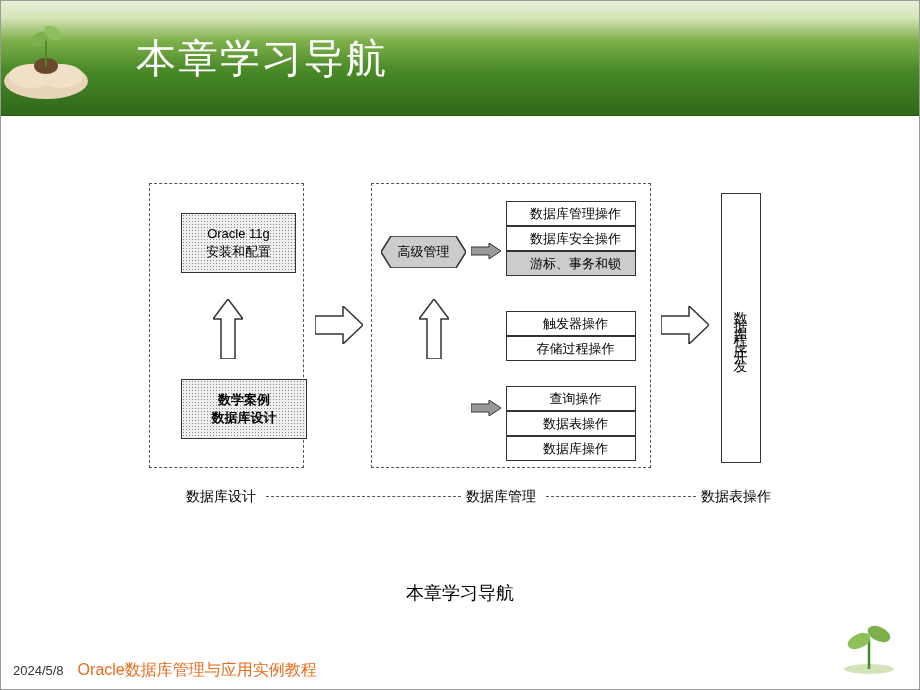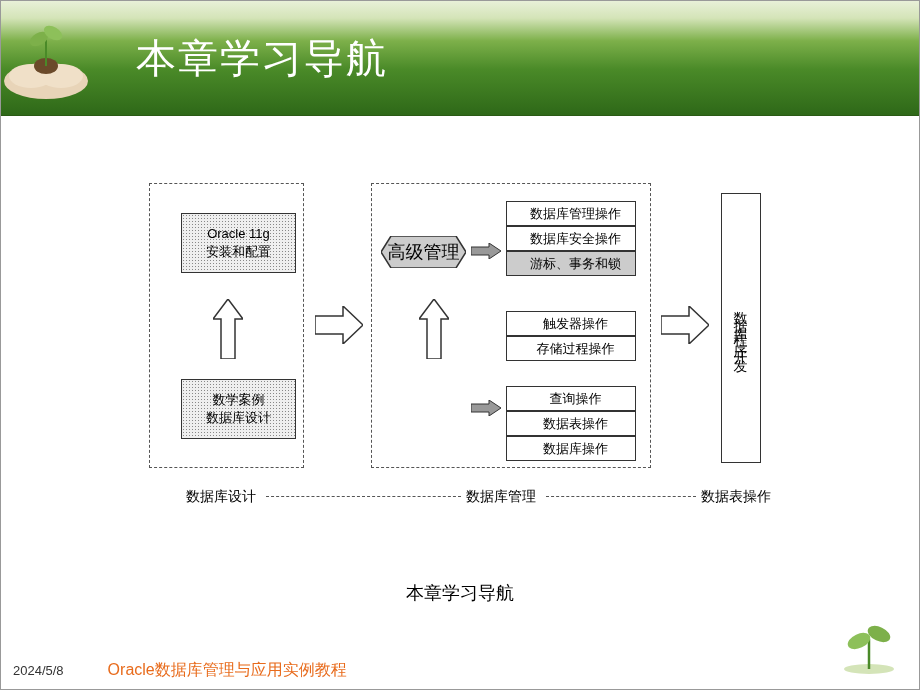--- a/index.html
+++ b/index.html
@@ -63,29 +63,29 @@
       background: #efefef;
       font-size: 13px;
       display: flex;
       align-items: center;
       justify-content: center;
       text-align: center;
       line-height: 1.4;
     }
     .box.dotted-fill { background-image: radial-gradient(#888 0.5px, #efefef 0.5px); background-size: 3px 3px; margin-left: 12px; }
     .box1 { left: 48px; top: 52px; width: 115px; height: 60px; }
-    .box2 { left: 48px; top: 218px; width: 115px; height: 60px; }
+    .box2 { left: 48px; top: 218px; width: 126px; height: 60px; font-weight: bold; }
     .hexagon {
       position: absolute;
       width: 85px;
       height: 32px;
       display: flex;
       align-items: center;
       justify-content: center;
-      font-size: 18px;
+      font-size: 13px;
     }
     .hexagon svg { position: absolute; top: 0; left: 0; width: 100%; height: 100%; }
     .hexagon span { position: relative; z-index: 1; }
     .hex1 { left: 260px; top: 75px; }
     .hex2 { left: 260px; top: 232px; }
     .small-box {
       position: absolute;
       border: 1.5px solid #333;
       background: #fff;
       font-size: 13px;
@@ -155,21 +155,21 @@
       text-align: center;
       font-size: 18px;
     }
     .footer {
       position: absolute;
       bottom: 8px;
       left: 12px;
       font-size: 13px;
       display: flex;
       align-items: baseline;
-      gap: 44px;
+      gap: 14px;
     }
     .footer-date { color: #333; }
     .footer-title { color: #e86b1c; font-size: 16px; }
     .sprout-deco {
       position: absolute;
       bottom: 15px;
       right: 20px;
       width: 60px;
       height: 55px;
     }

